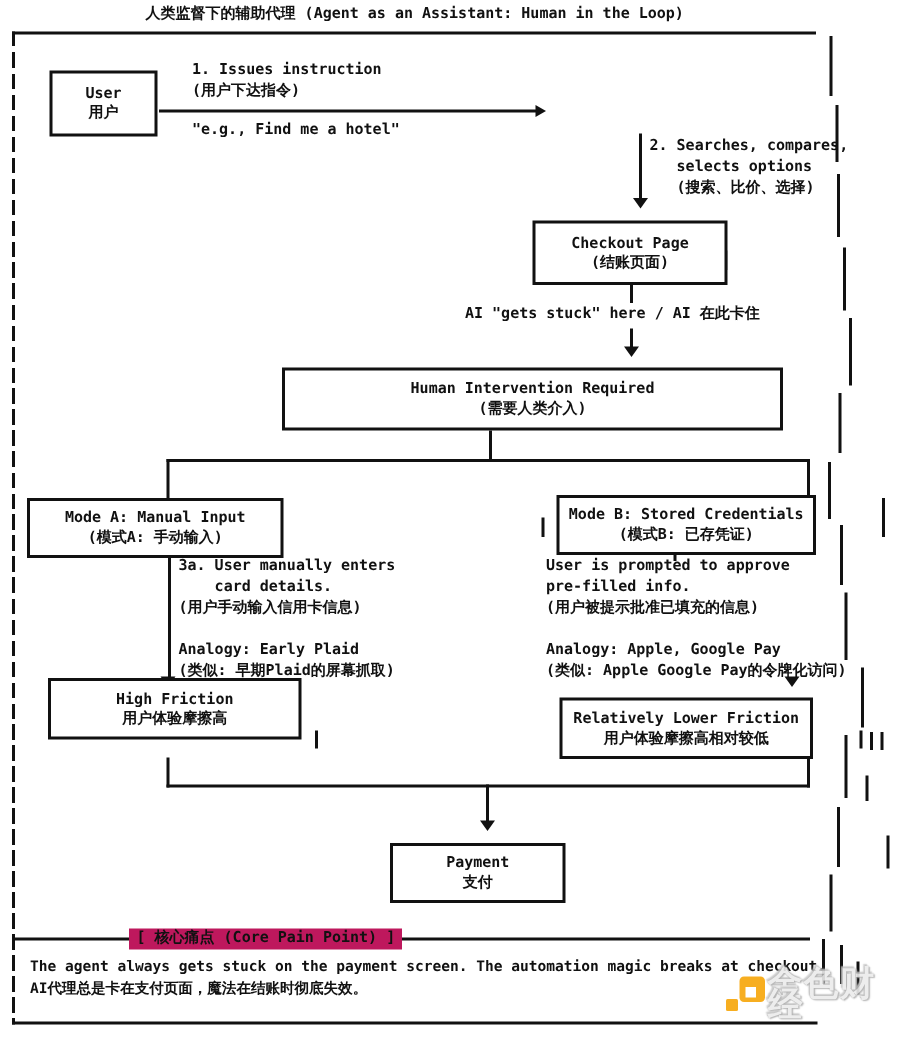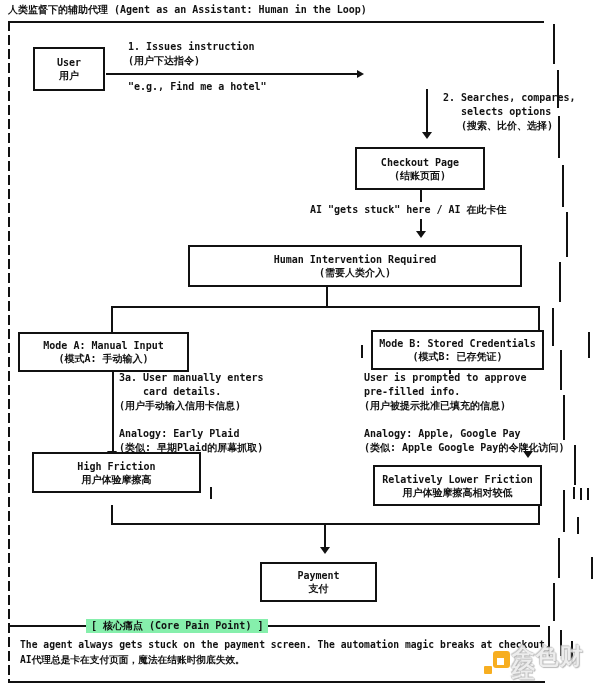--- a/index.html
+++ b/index.html
@@ -15,41 +15,41 @@
   .node{
     position:absolute;border:2px solid #111;background:#fff;
     display:flex;flex-direction:column;align-items:center;justify-content:center;
     text-align:center;line-height:13px;font-size:10px;
   }
   .node span{display:block;white-space:nowrap;}
   .lbl{position:absolute;white-space:pre;font-size:10px;line-height:14px;}
   .arrow-down{position:absolute;width:0;height:0;border-left:5px solid transparent;border-right:5px solid transparent;border-top:7px solid #111;}
   .arrow-right{position:absolute;width:0;height:0;border-top:4px solid transparent;border-bottom:4px solid transparent;border-left:7px solid #111;}
   .stray{position:absolute;width:2px;background:#111;}
-  #divider-label{background:#86efac;padding:0 5px;font-size:10px;}
+  #divider-label{background:#be185d;padding:0 5px;font-size:10px;}
   #footer-en,#footer-zh{white-space:pre;font-size:9.7px;}
   
   #watermark{position:absolute;left:483px;top:649px;display:flex;align-items:center;gap:4px;opacity:.9;}
   .wm-icon{position:relative;width:27px;height:27px;}
   .wm-icon i{position:absolute;display:block;}
   .wm-b1{left:10px;top:1px;width:17px;height:17px;border-radius:3px;}
   .wm-b2{left:14px;top:8px;width:7px;height:7px;background:#fff;}
   .wm-b3{left:1px;top:16px;width:8px;height:8px;border-radius:1px;}
   #wm-text{
     font-size:23px;font-weight:700;letter-spacing:1px;color:#ececec;
     font-family:"DejaVu Sans","Liberation Sans",sans-serif;
     text-shadow:0 0 1px #9a9a9a,1px 1px 1px #b5b5b5,-1px -1px 1px #c8c8c8;
   }
 </style>
 </head>
 <body>
 
 <div id="stage">
 
-  <div class="abs" id="title" style="left:8px;top:3px;width:537px;">人类监督下的辅助代理 (Agent as an Assistant: Human in the Loop)</div>
+  <div class="abs" id="title" style="left:8px;top:3px;width:537px;text-align:center;">人类监督下的辅助代理 (Agent as an Assistant: Human in the Loop)</div>
 
   <div class="hline" style="left:8px;top:21px;width:536px;"></div>
   <div class="dashv" style="left:8px;top:21px;height:662px;"></div>
   <div class="hline" style="left:8px;top:681px;width:537px;"></div>
   <div id="strays">
       <div class="stray" style="left: 553px; top: 24px; height: 40px;"></div>
       <div class="stray" style="left: 557px; top: 70px; height: 38px;"></div>
       <div class="stray" style="left: 558px; top: 116px; height: 42px;"></div>
       <div class="stray" style="left: 562px; top: 165px; height: 42px;"></div>
       <div class="stray" style="left: 566px; top: 212px; height: 45px;"></div>
@@ -133,21 +133,21 @@
     <span>用户体验摩擦高相对较低</span>
   </div>
   <div class="node" style="left:260px;top:562px;width:113px;height:36px;">
     <span>Payment</span>
     <span>支付</span>
   </div>
 
   <div class="lbl" style="left:128px;top:40px;">1. Issues instruction
 (用户下达指令)</div>
   <div class="lbl" style="left:128px;top:80px;">"e.g., Find me a hotel"</div>
-  <div class="lbl" style="left:443px;top:91px;">2. Searches, compares,
+  <div class="lbl" style="left:433px;top:91px;">2. Searches, compares,
    selects options
    (搜索、比价、选择)</div>
   <div class="lbl" style="left:310px;top:203px;">AI "gets stuck" here / AI 在此卡住</div>
   <div class="lbl" style="left:119px;top:371px;">3a. User manually enters
     card details.
 (用户手动输入信用卡信息)
 
 Analogy: Early Plaid
 (类似: 早期Plaid的屏幕抓取)</div>
   <div class="lbl" style="left:364px;top:371px;">User is prompted to approve

